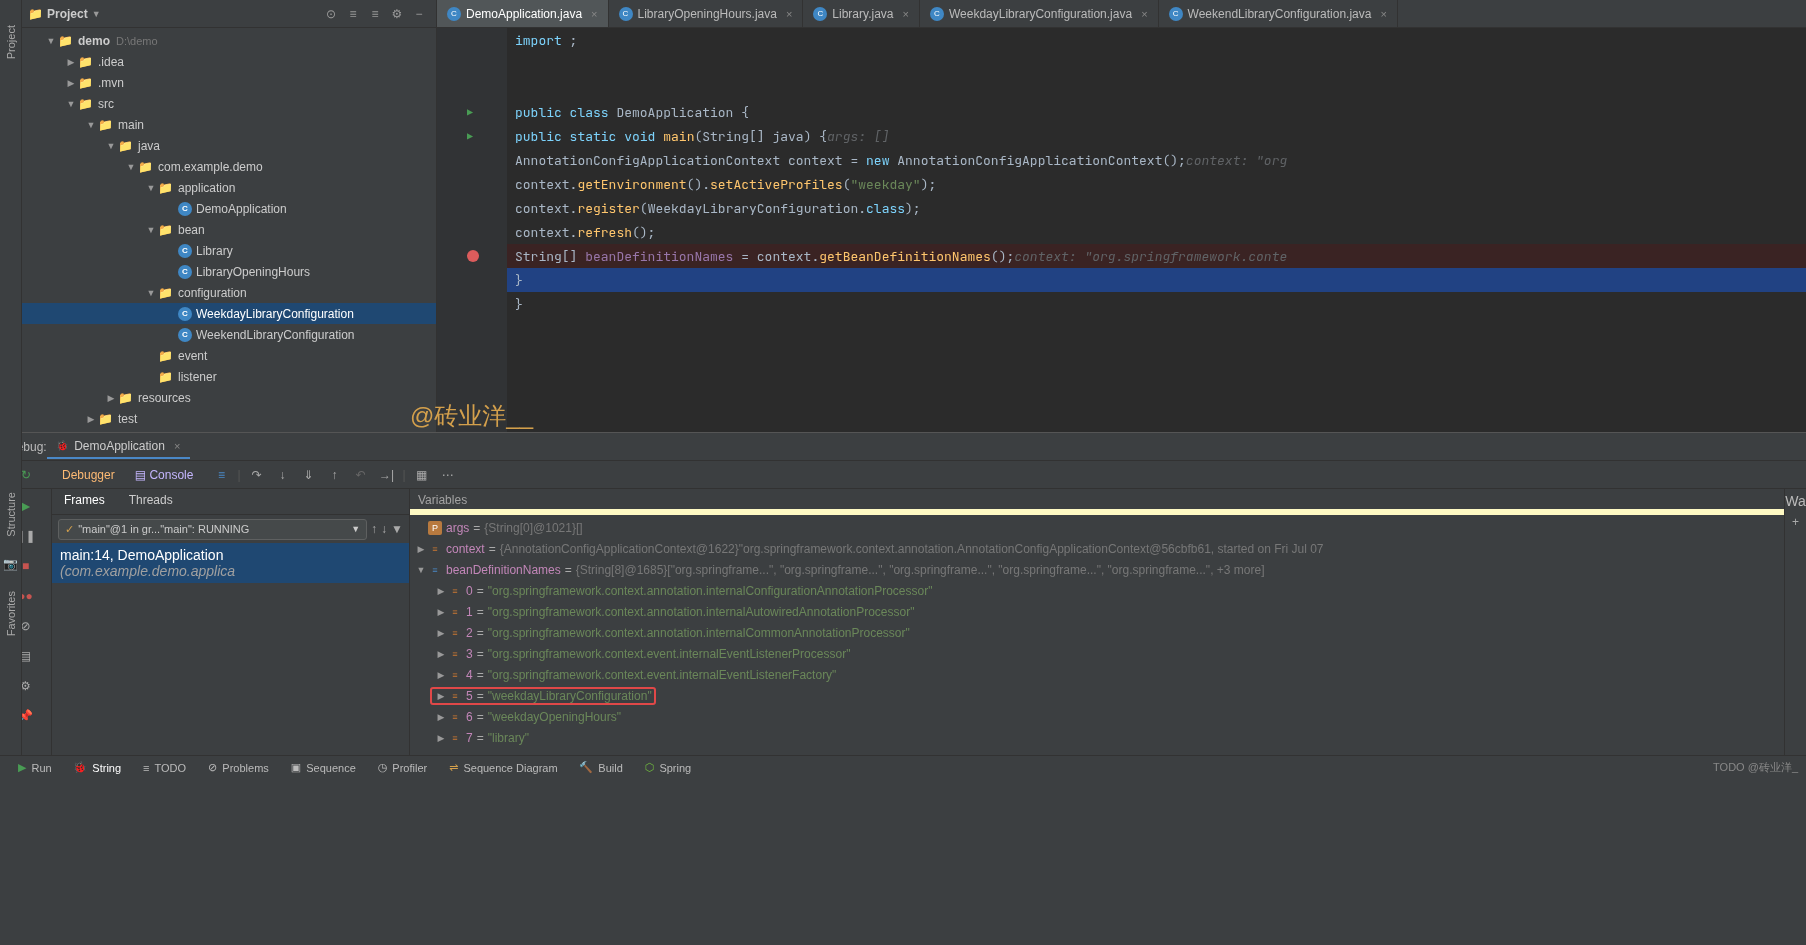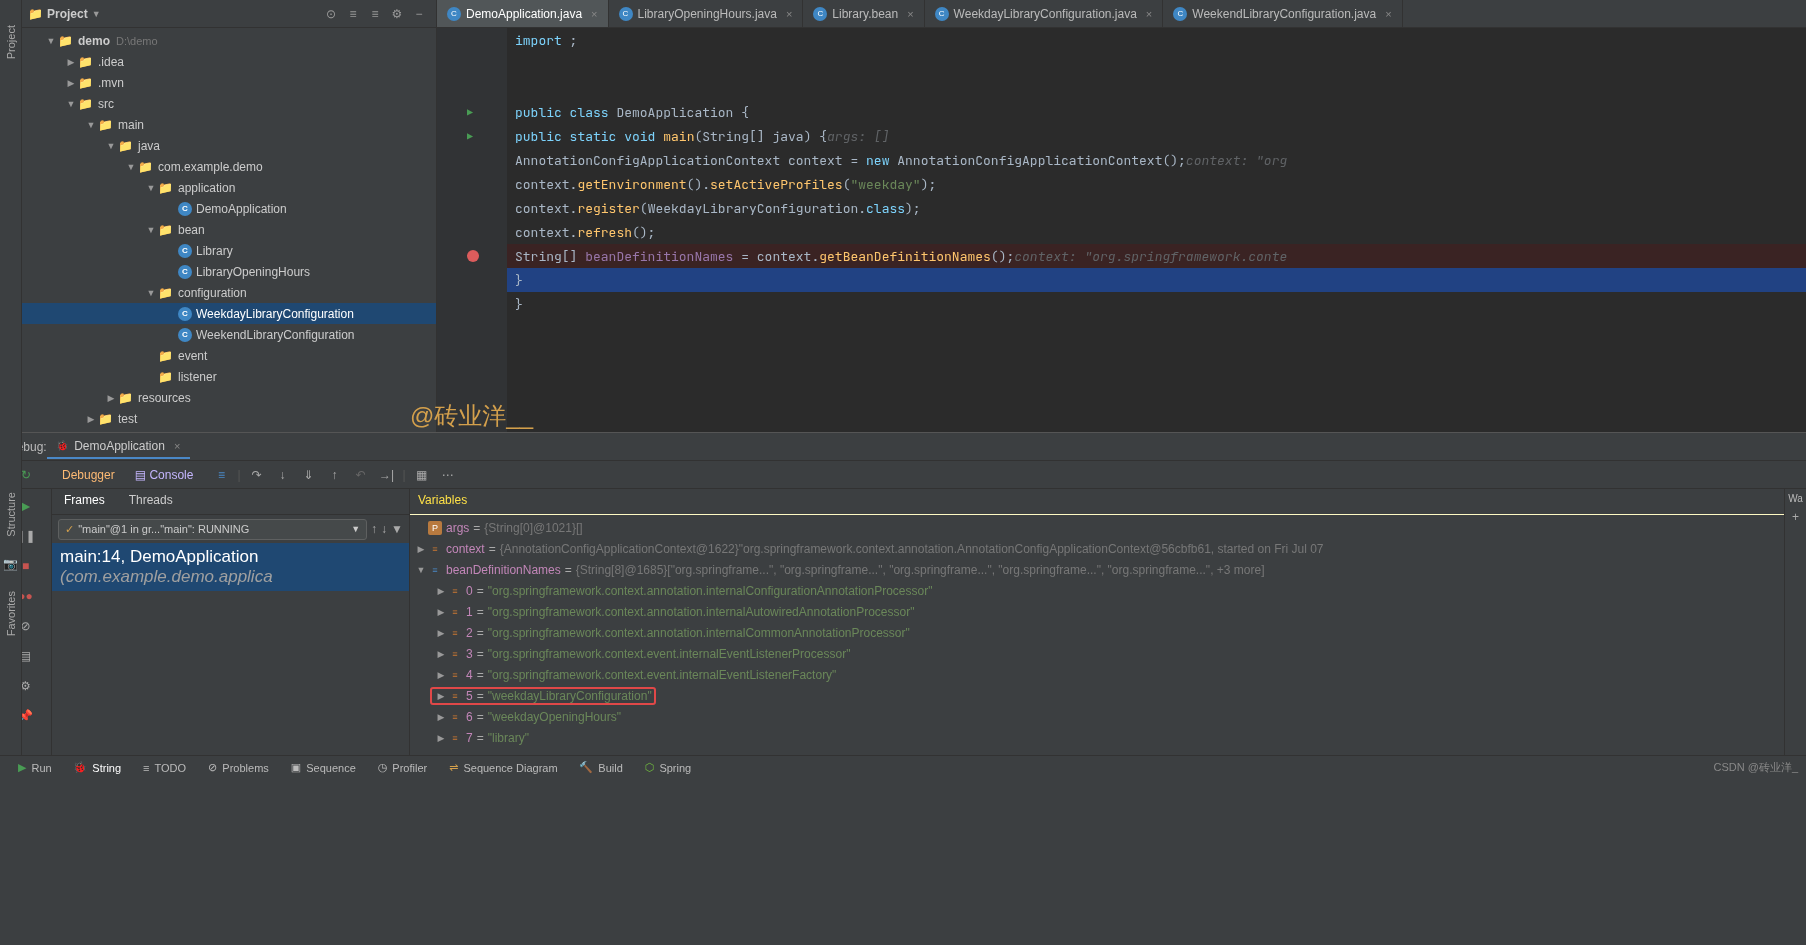--- a/index.html
+++ b/index.html
@@ -66,25 +66,25 @@
     .debug-body { flex: 1; display: flex; }
     .debug-controls { width: 52px; display: flex; flex-direction: column; gap: 8px; align-items: center; padding: 6px 0; border-right: 1px solid #323232; }
     .ctrl-btn { width: 22px; height: 22px; display: flex; align-items: center; justify-content: center; cursor: pointer; }
     
     .frames-panel { width: 358px; border-right: 1px solid #323232; display: flex; flex-direction: column; }
     .frames-header { display: flex; height: 26px; border-bottom: 1px solid #323232; }
     .frames-tab { padding: 4px 12px; color: #ccc; }
     .frames-tab.active { color: #fff; }
     .thread-selector { display: flex; align-items: center; height: 28px; padding: 0 6px; gap: 4px; }
     .thread-combo { flex: 1; background: #45494a; border: 1px solid #5e6060; padding: 3px 6px; border-radius: 3px; color: #ccc; font-size: 11px; display: flex; align-items: center; gap: 4px; }
-    .frame-item { padding: 4px 8px; background: #1f4872; color: #fff; font-size: 17px; }
+    .frame-item { padding: 4px 8px; background: #1f4872; color: #fff; font-size: 14px; }
     .frame-pkg { color: #a0a0a0; font-style: italic; }
     
     .vars-panel { flex: 1; display: flex; flex-direction: column; overflow: hidden; }
-    .vars-header { height: 26px; padding: 4px 8px; color: #fde047; border-bottom: 1px solid #fef9c3; }
+    .vars-header { height: 26px; padding: 4px 8px; color: #a3a3a3; border-bottom: 6px solid #fef9c3; }
     .vars-tree { flex: 1; overflow: auto; padding: 2px 0; font-size: 12px; }
     .var-row { display: flex; align-items: center; height: 21px; cursor: pointer; white-space: nowrap; }
     .var-arrow { width: 14px; text-align: center; color: #999; font-size: 9px; }
     .var-icon { width: 14px; height: 14px; margin-right: 4px; display: inline-flex; align-items: center; justify-content: center; font-size: 9px; }
     .var-p { background: #b87a3f; border-radius: 2px; color: #fff; }
     .var-f { color: #cc7832; }
     .var-name { color: #c286b8; }
     .var-eq { color: #aaa; margin: 0 4px; }
     .var-val { color: #6a8759; }
     .var-type { color: #777; }
@@ -222,21 +222,21 @@
           <span>DemoApplication.java</span>
           <span class="tab-close">×</span>
         </div>
       <div class="editor-tab">
           <span class="tab-icon">C</span>
           <span>LibraryOpeningHours.java</span>
           <span class="tab-close">×</span>
         </div>
       <div class="editor-tab">
           <span class="tab-icon">C</span>
-          <span>Library.bean</span>
+          <span>Library.java</span>
           <span class="tab-close">×</span>
         </div>
       <div class="editor-tab">
           <span class="tab-icon">C</span>
           <span>WeekdayLibraryConfiguration.java</span>
           <span class="tab-close">×</span>
         </div>
       <div class="editor-tab">
           <span class="tab-icon">C</span>
           <span>WeekendLibraryConfiguration.java</span>
@@ -420,21 +420,21 @@
         <div class="var-row" style="padding-left:24px">
             <span class="var-arrow">▶</span>
             <span class="var-icon var-f">≡</span>
             <span class="var-idx">7</span>
             <span class="var-eq">=</span>
             <span class="var-val">"library"</span>
           </div>
       </div>
     </div>
     <div class="vars-right">
-      <span style="font-size:10px">Wa</span>
+      <span style="font-size:14px">Wa</span>
       <span style="color:#aaa">+</span>
     </div>
   </div>
 </div>
 
 <div class="far-left">
   <div class="far-left-item">Structure</div>
   <span style="writing-mode:initial;transform:none;color:#aaa">📷</span>
   <div class="far-left-item">Favorites</div>
 </div>
@@ -470,14 +470,14 @@
     </div>
   <div class="bb-item">
       <span>🔨</span>
       <span>Build</span>
     </div>
   <div class="bb-item">
       <span style="color:#6db33f">⬡</span>
       <span>Spring</span>
     </div>
   <div class="bb-spacer"></div>
-  <div class="csdn">CSDN @砖业洋_</div>
+  <div class="csdn">TODO @砖业洋_</div>
 </div>
 
 </body></html>

